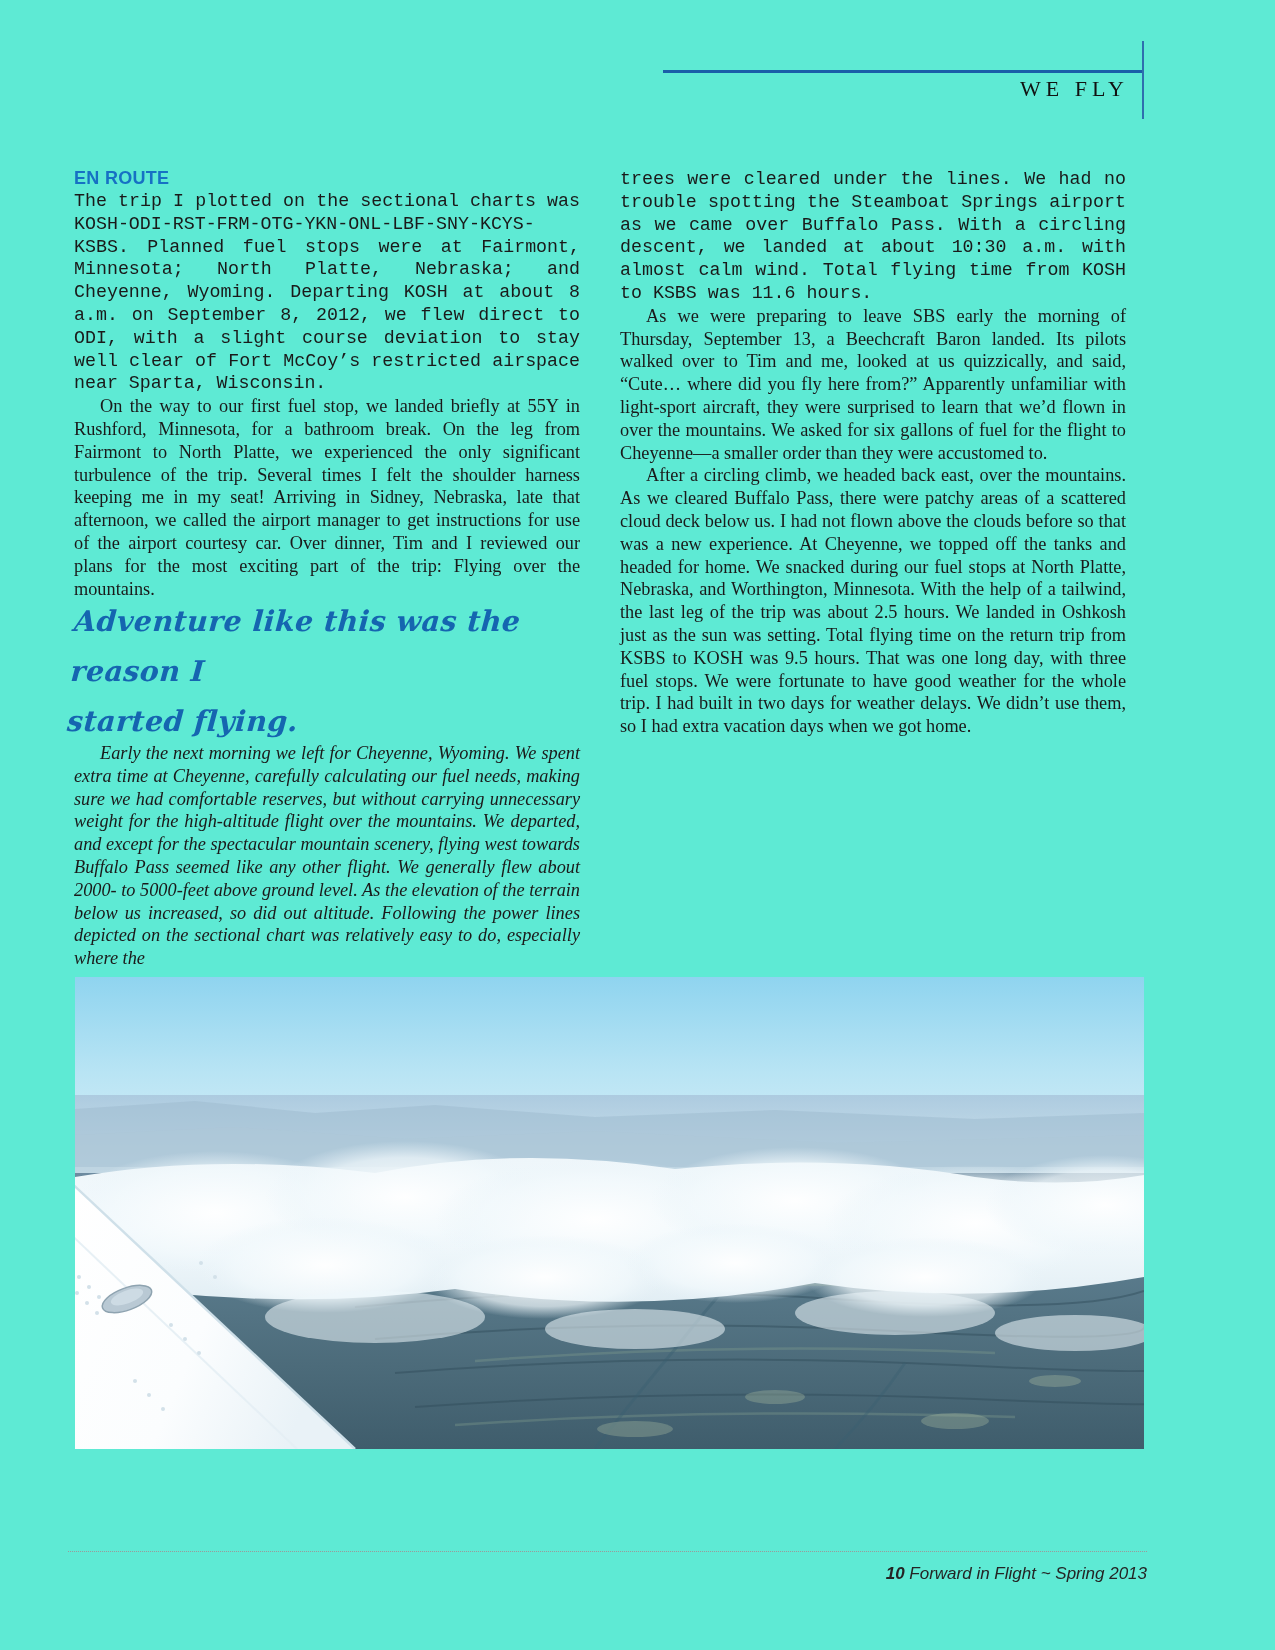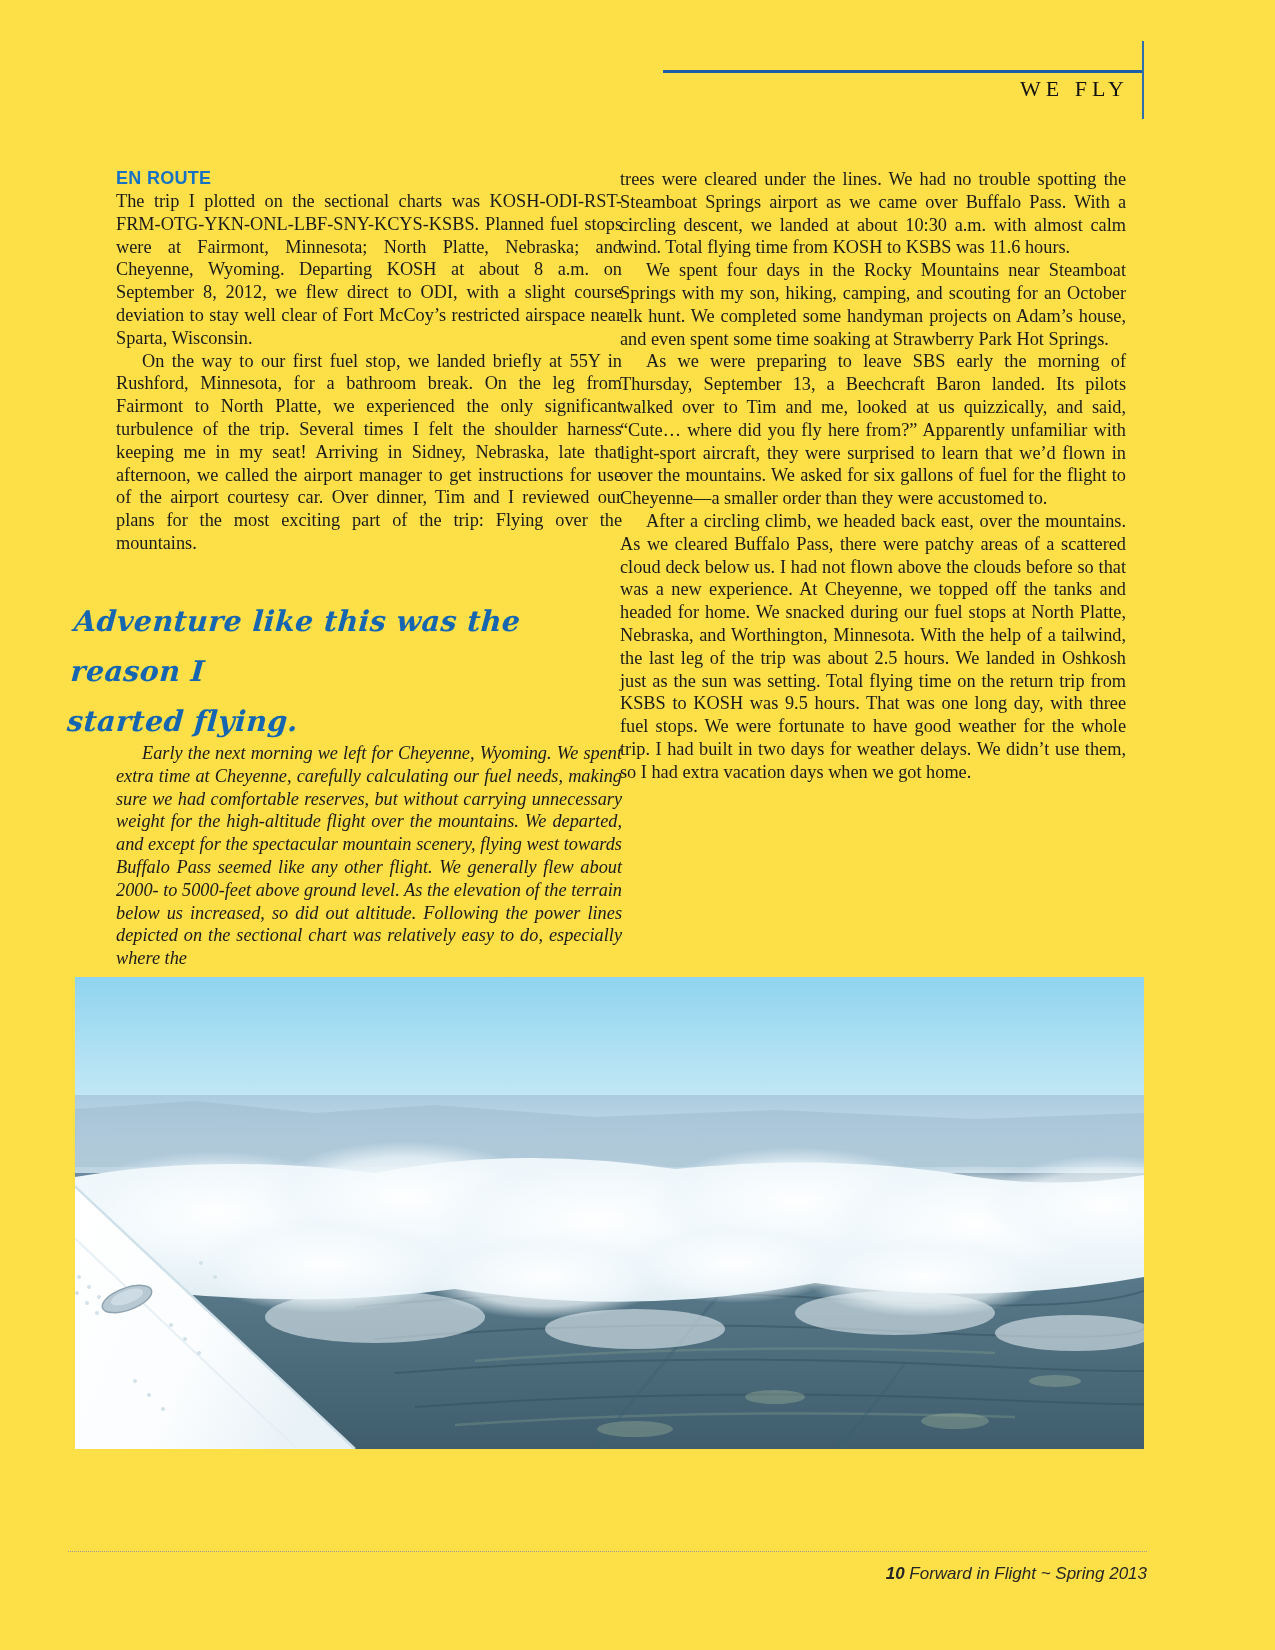--- a/index.html
+++ b/index.html
@@ -4,21 +4,21 @@
 <style>
   html, body {
     margin: 0;
     padding: 0;
     background: #ffffff;
   }
   .page {
     position: relative;
     width: 1275px;
     height: 1650px;
-    background: #fde047;
+    background: #5eead4;
     font-family: "Liberation Serif", "DejaVu Serif", serif;
     overflow: hidden;
   }
 
   
   .header {
     position: absolute;
     left: 0;
     top: 0;
     width: 1275px;
@@ -57,39 +57,39 @@
     position: absolute;
     top: 168px;
     width: 506px;
     font-size: 18.3px;
     line-height: 22.8px;
     color: #1a1a1a;
     text-align: justify;
     -webkit-hyphens: none;
     hyphens: none;
   }
-  .col-left  { left: 74px; margin-left: 42px; }
+  .col-left  { left: 74px; }
   .col-right { left: 620px; }
 
   .section-head {
     font-family: "Liberation Sans", "DejaVu Sans", sans-serif;
     font-size: 18px;
     font-weight: bold;
     color: #1671c4;
     letter-spacing: 0.3px;
     line-height: 21px;
     margin: 0 0 1px 0;
   }
 
   p.body {
     margin: 0;
     text-align: justify;
   }
   p.body.indent { text-indent: 26px; }
-  p.body.noindent { text-indent: 0; }
+  p.body.noindent { text-indent: 0; font-family: Liberation Mono, monospace; }
 
   
   .pullquote {
     position: absolute;
     left: 76px;
     top: 596px;
     width: 505px;
     font-family: "DejaVu Serif", "Liberation Serif", serif;
     font-style: italic;
     font-weight: bold;
@@ -159,21 +159,20 @@
     <div>Adventure like this was the reason I</div>
     <div>started flying.</div>
   </div>
 
   <div class="col col-left" style="top: 742px; font-style: italic;">
     <p class="body indent">Early the next morning we left for Cheyenne, Wyoming. We spent extra time at Cheyenne, carefully calculating our fuel needs, making sure we had comfortable reserves, but without carrying unnecessary weight for the high-altitude flight over the mountains. We departed, and except for the spectacular mountain scenery, flying west towards Buffalo Pass seemed like any other flight. We generally flew about 2000- to 5000-feet above ground level. As the elevation of the terrain below us increased, so did out altitude. Following the power lines depicted on the sectional chart was relatively easy to do, especially where the</p>
   </div>
 
   <div class="col col-right">
     <p class="body noindent">trees were cleared under the lines. We had no trouble spotting the Steamboat Springs airport as we came over Buffalo Pass. With a circling descent, we landed at about 10:30 a.m. with almost calm wind. Total flying time from KOSH to KSBS was 11.6 hours.</p>
-    <p class="body indent">We spent four days in the Rocky Mountains near Steamboat Springs with my son, hiking, camping, and scouting for an October elk hunt. We completed some handyman projects on Adam’s house, and even spent some time soaking at Strawberry Park Hot Springs.</p>
     <p class="body indent">As we were preparing to leave SBS early the morning of Thursday, September 13, a Beechcraft Baron landed. Its pilots walked over to Tim and me, looked at us quizzically, and said, “Cute… where did you fly here from?” Apparently unfamiliar with light-sport aircraft, they were surprised to learn that we’d flown in over the mountains. We asked for six gallons of fuel for the flight to Cheyenne—a smaller order than they were accustomed to.</p>
     <p class="body indent">After a circling climb, we headed back east, over the mountains. As we cleared Buffalo Pass, there were patchy areas of a scattered cloud deck below us. I had not flown above the clouds before so that was a new experience. At Cheyenne, we topped off the tanks and headed for home. We snacked during our fuel stops at North Platte, Nebraska, and Worthington, Minnesota. With the help of a tailwind, the last leg of the trip was about 2.5 hours. We landed in Oshkosh just as the sun was setting. Total flying time on the return trip from KSBS to KOSH was 9.5 hours. That was one long day, with three fuel stops. We were fortunate to have good weather for the whole trip. I had built in two days for weather delays. We didn’t use them, so I had extra vacation days when we got home.</p>
   </div>
 
   <div class="photo">
     <svg viewBox="0 0 1069 472" preserveAspectRatio="none">
       <defs>
         <linearGradient id="sky" x1="0" y1="0" x2="0" y2="1">
           <stop offset="0%" stop-color="#8fd4ef"></stop>
           <stop offset="45%" stop-color="#b8e4f4"></stop>

